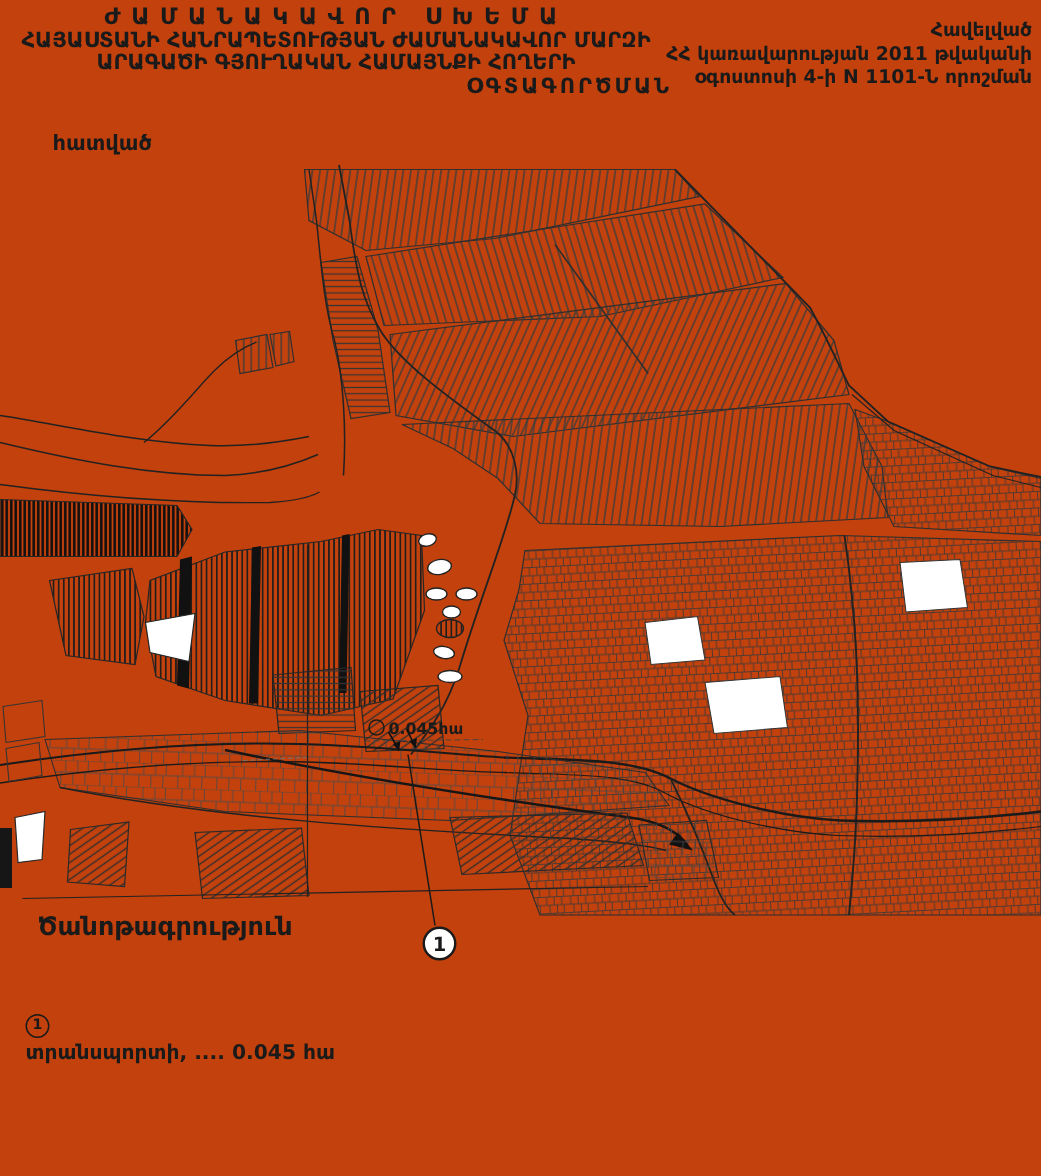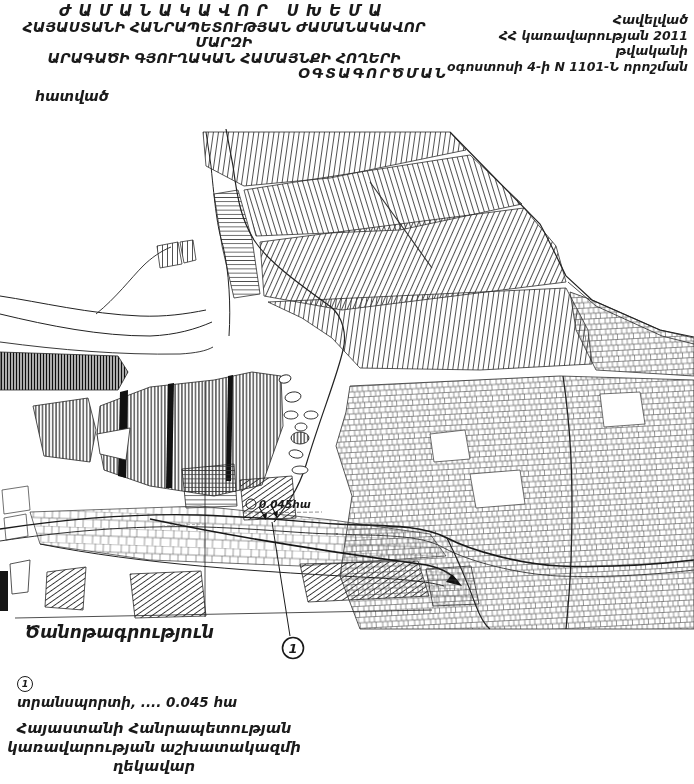--- a/index.html
+++ b/index.html
@@ -1,26 +1,26 @@
 <!DOCTYPE html>
 <html><head>
 <meta charset="utf-8">
 <style>
   html,body{margin:0;padding:0;background:#e8e8e8;}
-  .page{position:relative;width:694px;height:784px;background:#ffffff;
-        font-family:"DejaVu Sans",sans-serif;color:#1a1a1a;overflow:hidden;font-style:italic;}
+  .page{position:relative;width:694px;height:784px;background:#c2410c;
+        font-family:"DejaVu Sans",sans-serif;color:#1a1a1a;overflow:hidden;}
   .title{position:absolute;top:4px;left:0;width:448px;text-align:center;
          font-weight:bold;font-size:14px;line-height:15.5px;}
   .title .t1{letter-spacing:7px;font-size:15px;}
   .title .t4{letter-spacing:2px;text-align:right;}
   .approval{position:absolute;top:12px;right:6px;width:248px;text-align:right;
             font-weight:600;font-size:12.5px;line-height:15.5px;}
   .fragment{position:absolute;top:88px;left:35px;font-weight:bold;font-size:14px;}
-  .map-wrap{position:absolute;top:124px;left:0;width:694px;height:555px;}
-  .legend-head{position:absolute;top:622px;left:25px;font-weight:bold;font-size:17px;}
+  .map-wrap{position:absolute;top:105px;left:0;width:694px;height:555px;}
+  .legend-head{position:absolute;top:608px;left:25px;font-weight:bold;font-size:17px;}
   .legend-item{position:absolute;top:670px;left:17px;width:270px;
                font-size:13.5px;font-weight:600;line-height:20px;}
   .circ{display:inline-flex;align-items:center;justify-content:center;
         width:14px;height:14px;border:1.4px solid #1a1a1a;border-radius:50%;
         font-size:9.5px;font-weight:bold;vertical-align:-2px;margin-right:1px;}
   .footer-org{position:absolute;top:719px;left:4px;width:300px;text-align:center;
               font-weight:600;font-size:14.5px;line-height:19px;}
   .signature{position:absolute;top:756px;left:575px;font-weight:bold;font-size:15px;margin-top:27px;}
   svg text{font-family:"DejaVu Sans",sans-serif;}
 </style>
@@ -184,21 +184,16 @@
 
   <div class="legend-head">Ծանոթագրություն</div>
 
   <div class="legend-item">
     <span class="circ">
         <span>1</span>
       </span><br>
     <span>տրանսպորտի,  .... 0.045 հա</span>
   </div>
 
-  <div class="footer-org">
-    <div>Հայաստանի Հանրապետության</div>
-    <div>կառավարության աշխատակազմի</div>
-    <div>ղեկավար</div>
-  </div>
 
   <div class="signature">Դ. Սարգսյան</div>
 
 </div>
 
 </body></html>

